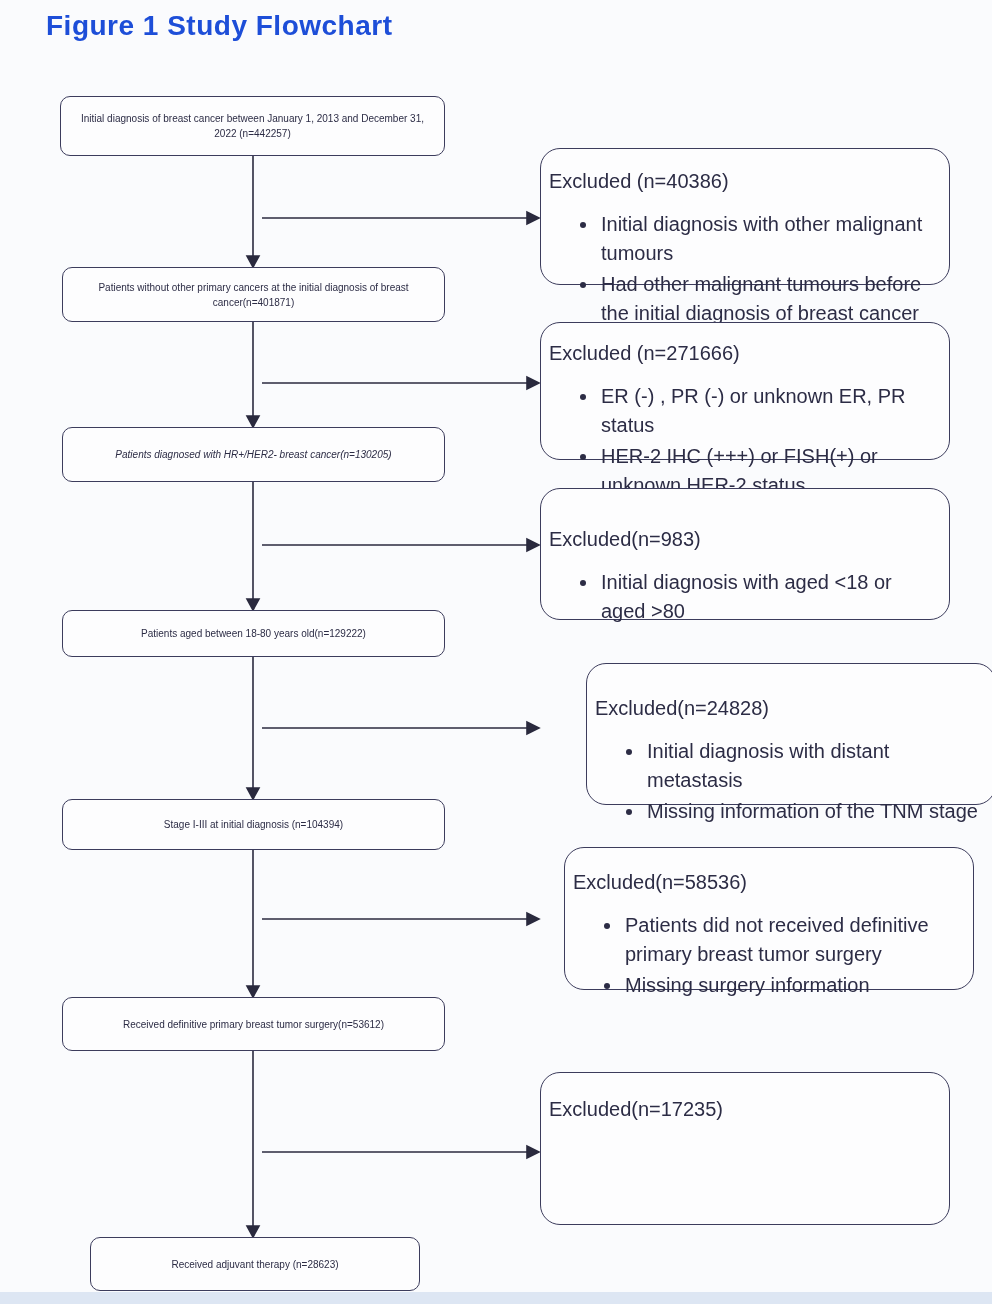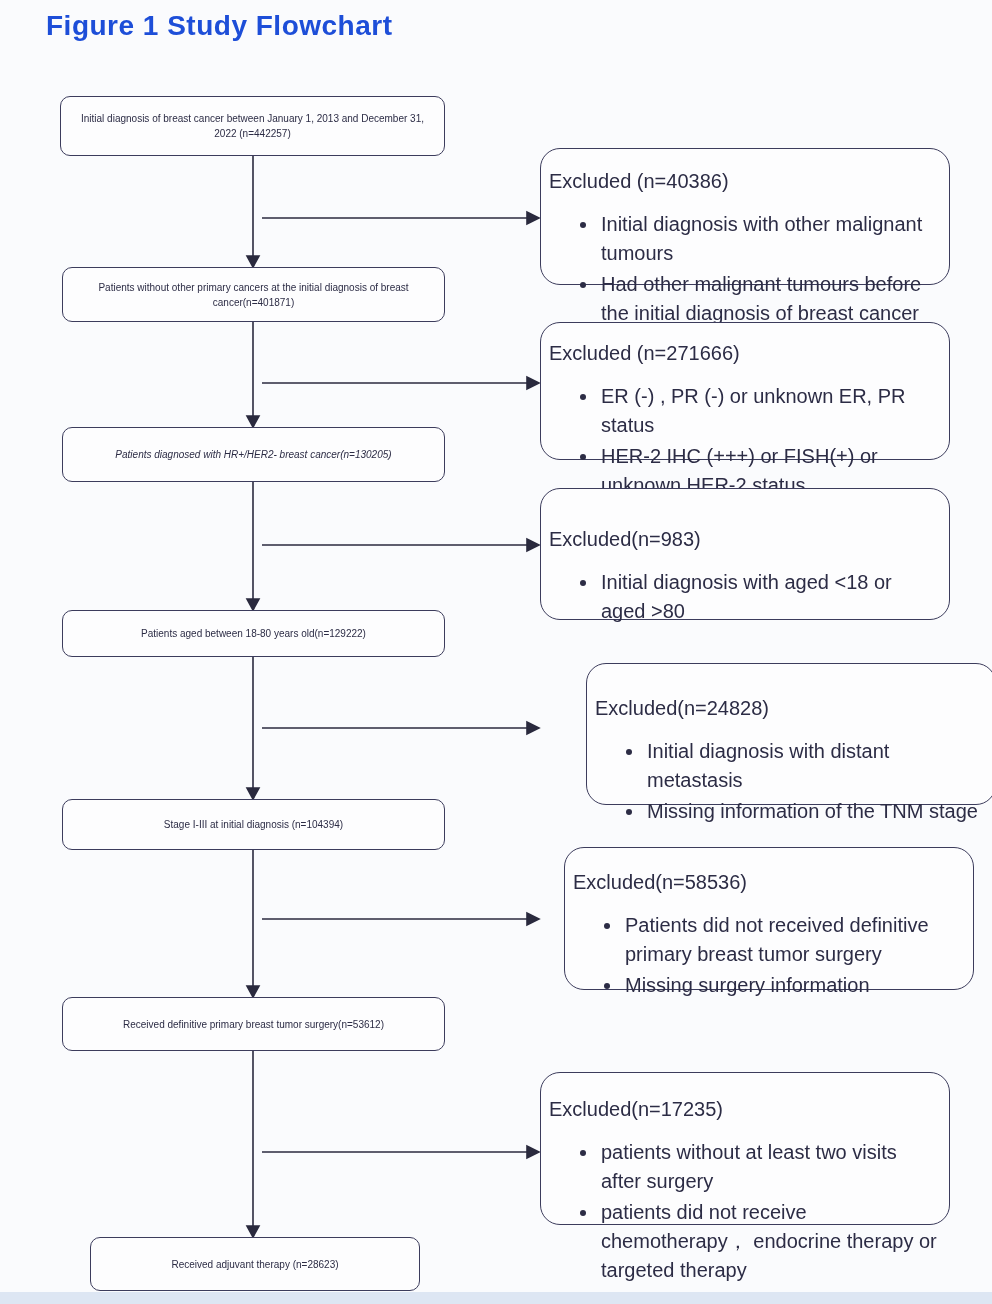--- a/index.html
+++ b/index.html
@@ -141,20 +141,16 @@
   <div class="excl" style="left:540px;top:847px;width:410px;height:143px;padding-top:20px;margin-left:24px;">
     <div class="excl-title">Excluded(n=58536)</div>
     <ul>
       <li>Patients did not received definitive primary breast tumor surgery</li>
       <li>Missing surgery information</li>
     </ul>
   </div>
 
   <div class="excl" style="left:540px;top:1072px;width:410px;height:153px;padding-top:22px;">
     <div class="excl-title">Excluded(n=17235)</div>
-    <ul>
-      <li>patients without at least two visits after surgery</li>
-      <li>patients did not receive chemotherapy， endocrine therapy or targeted therapy</li>
-    </ul>
   </div>
 
   <div class="bottom-bar"></div>
 </div>
 
 </body></html>

